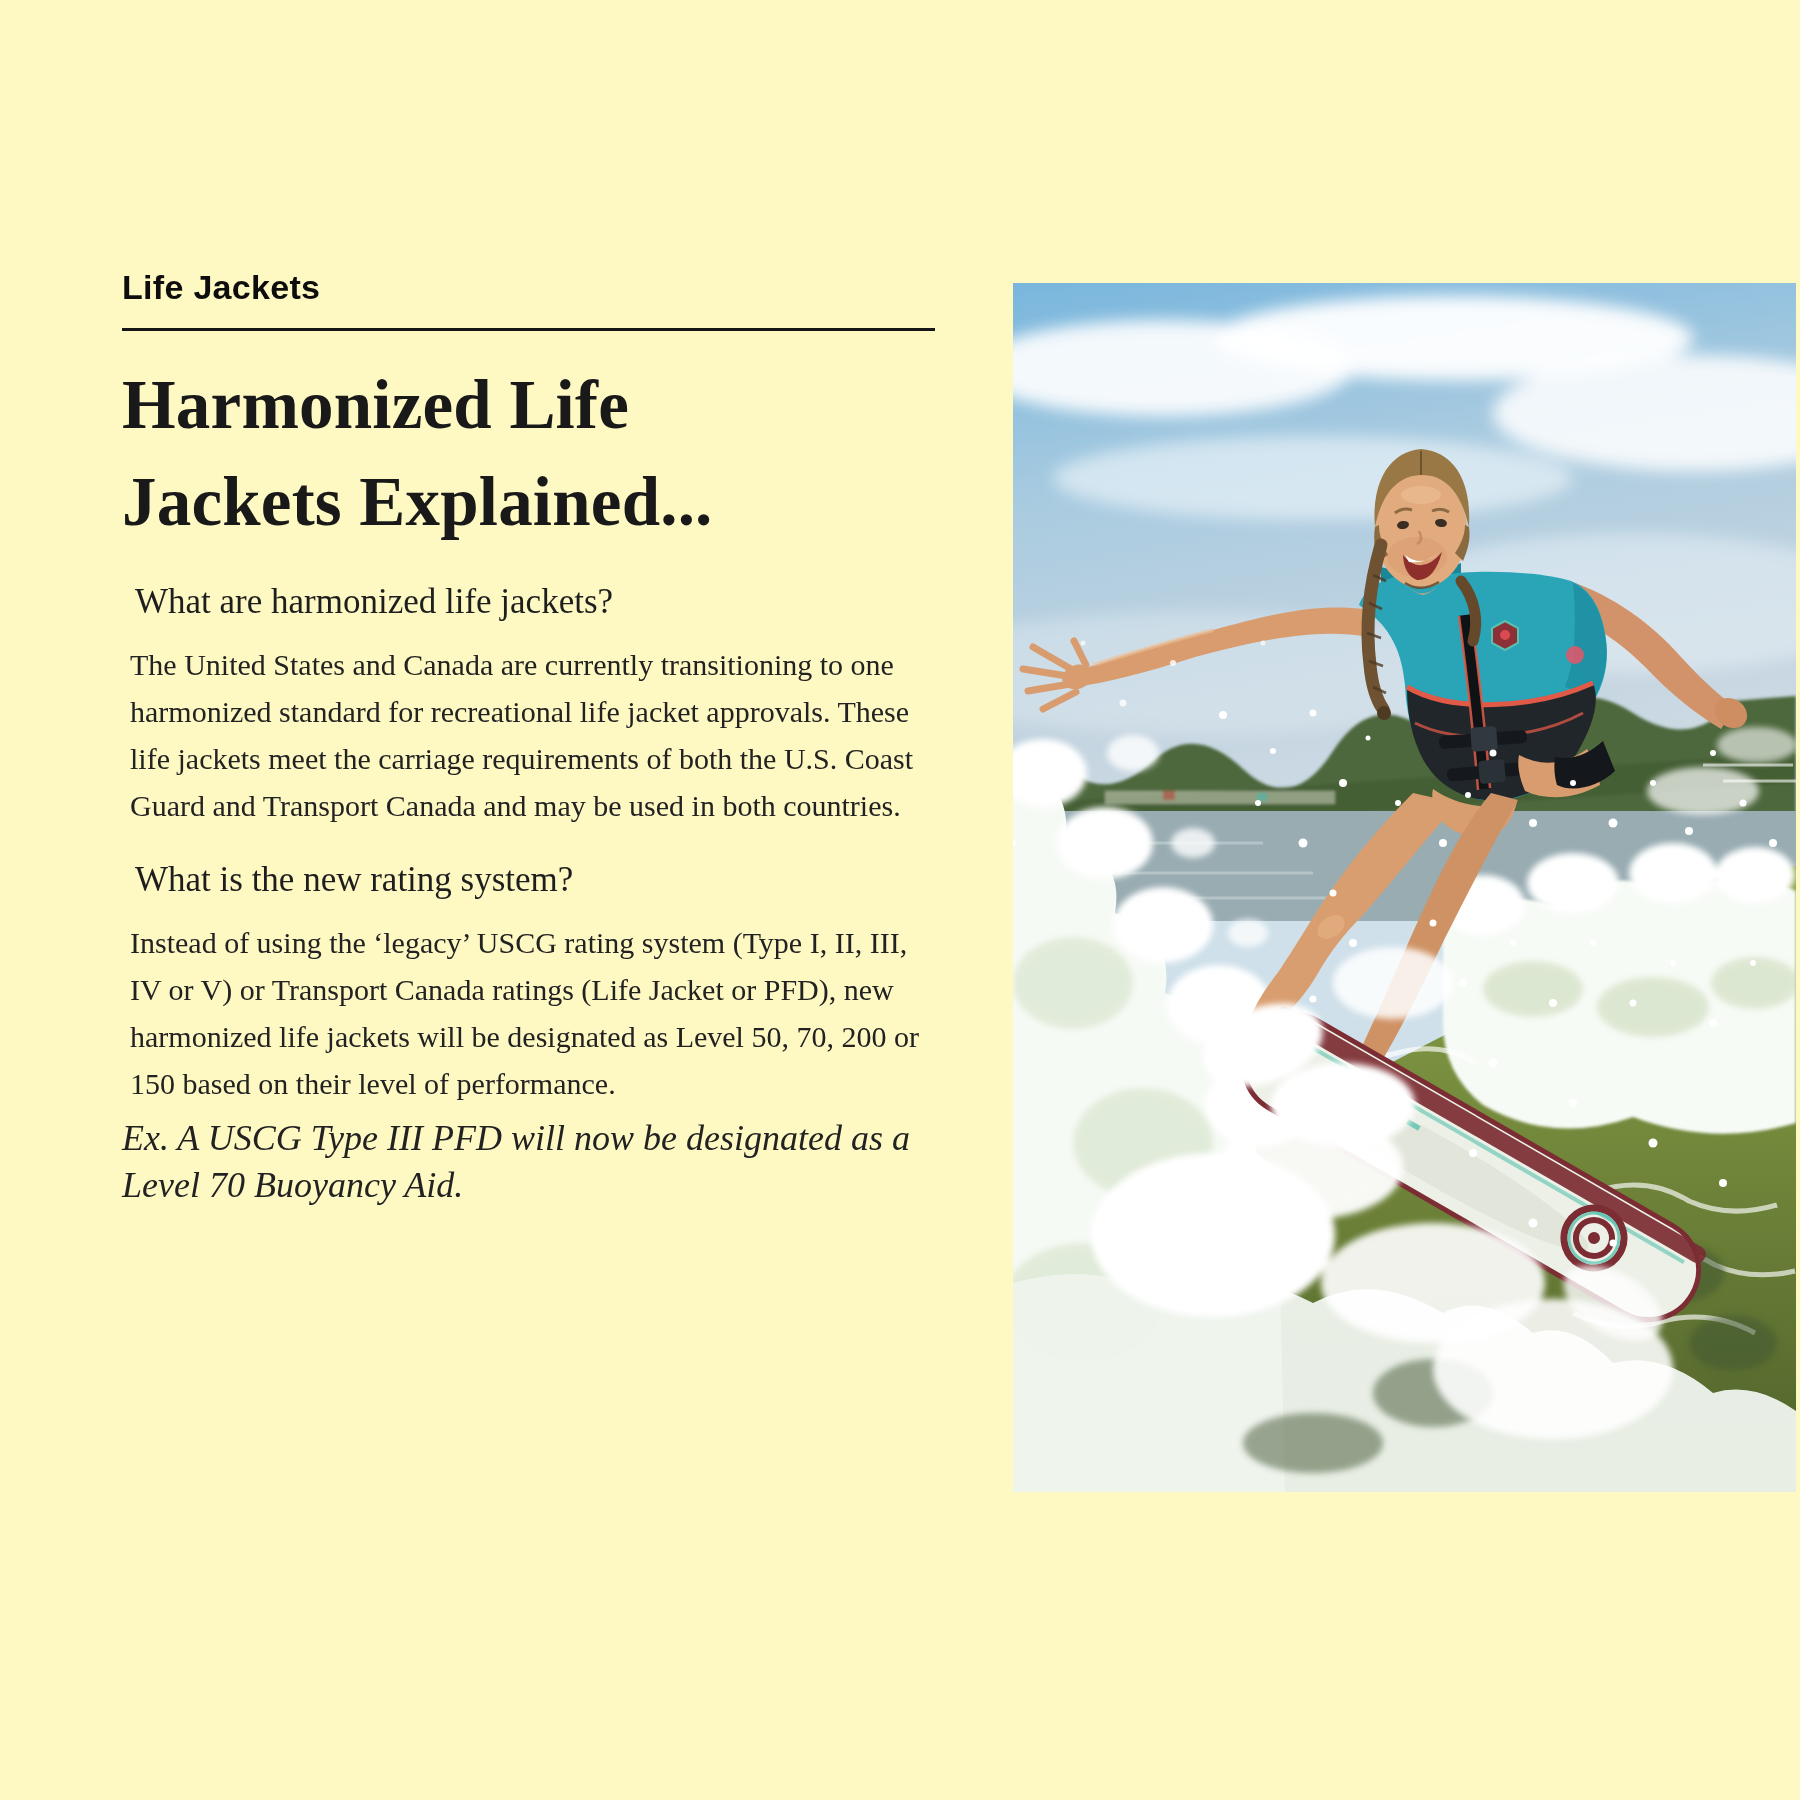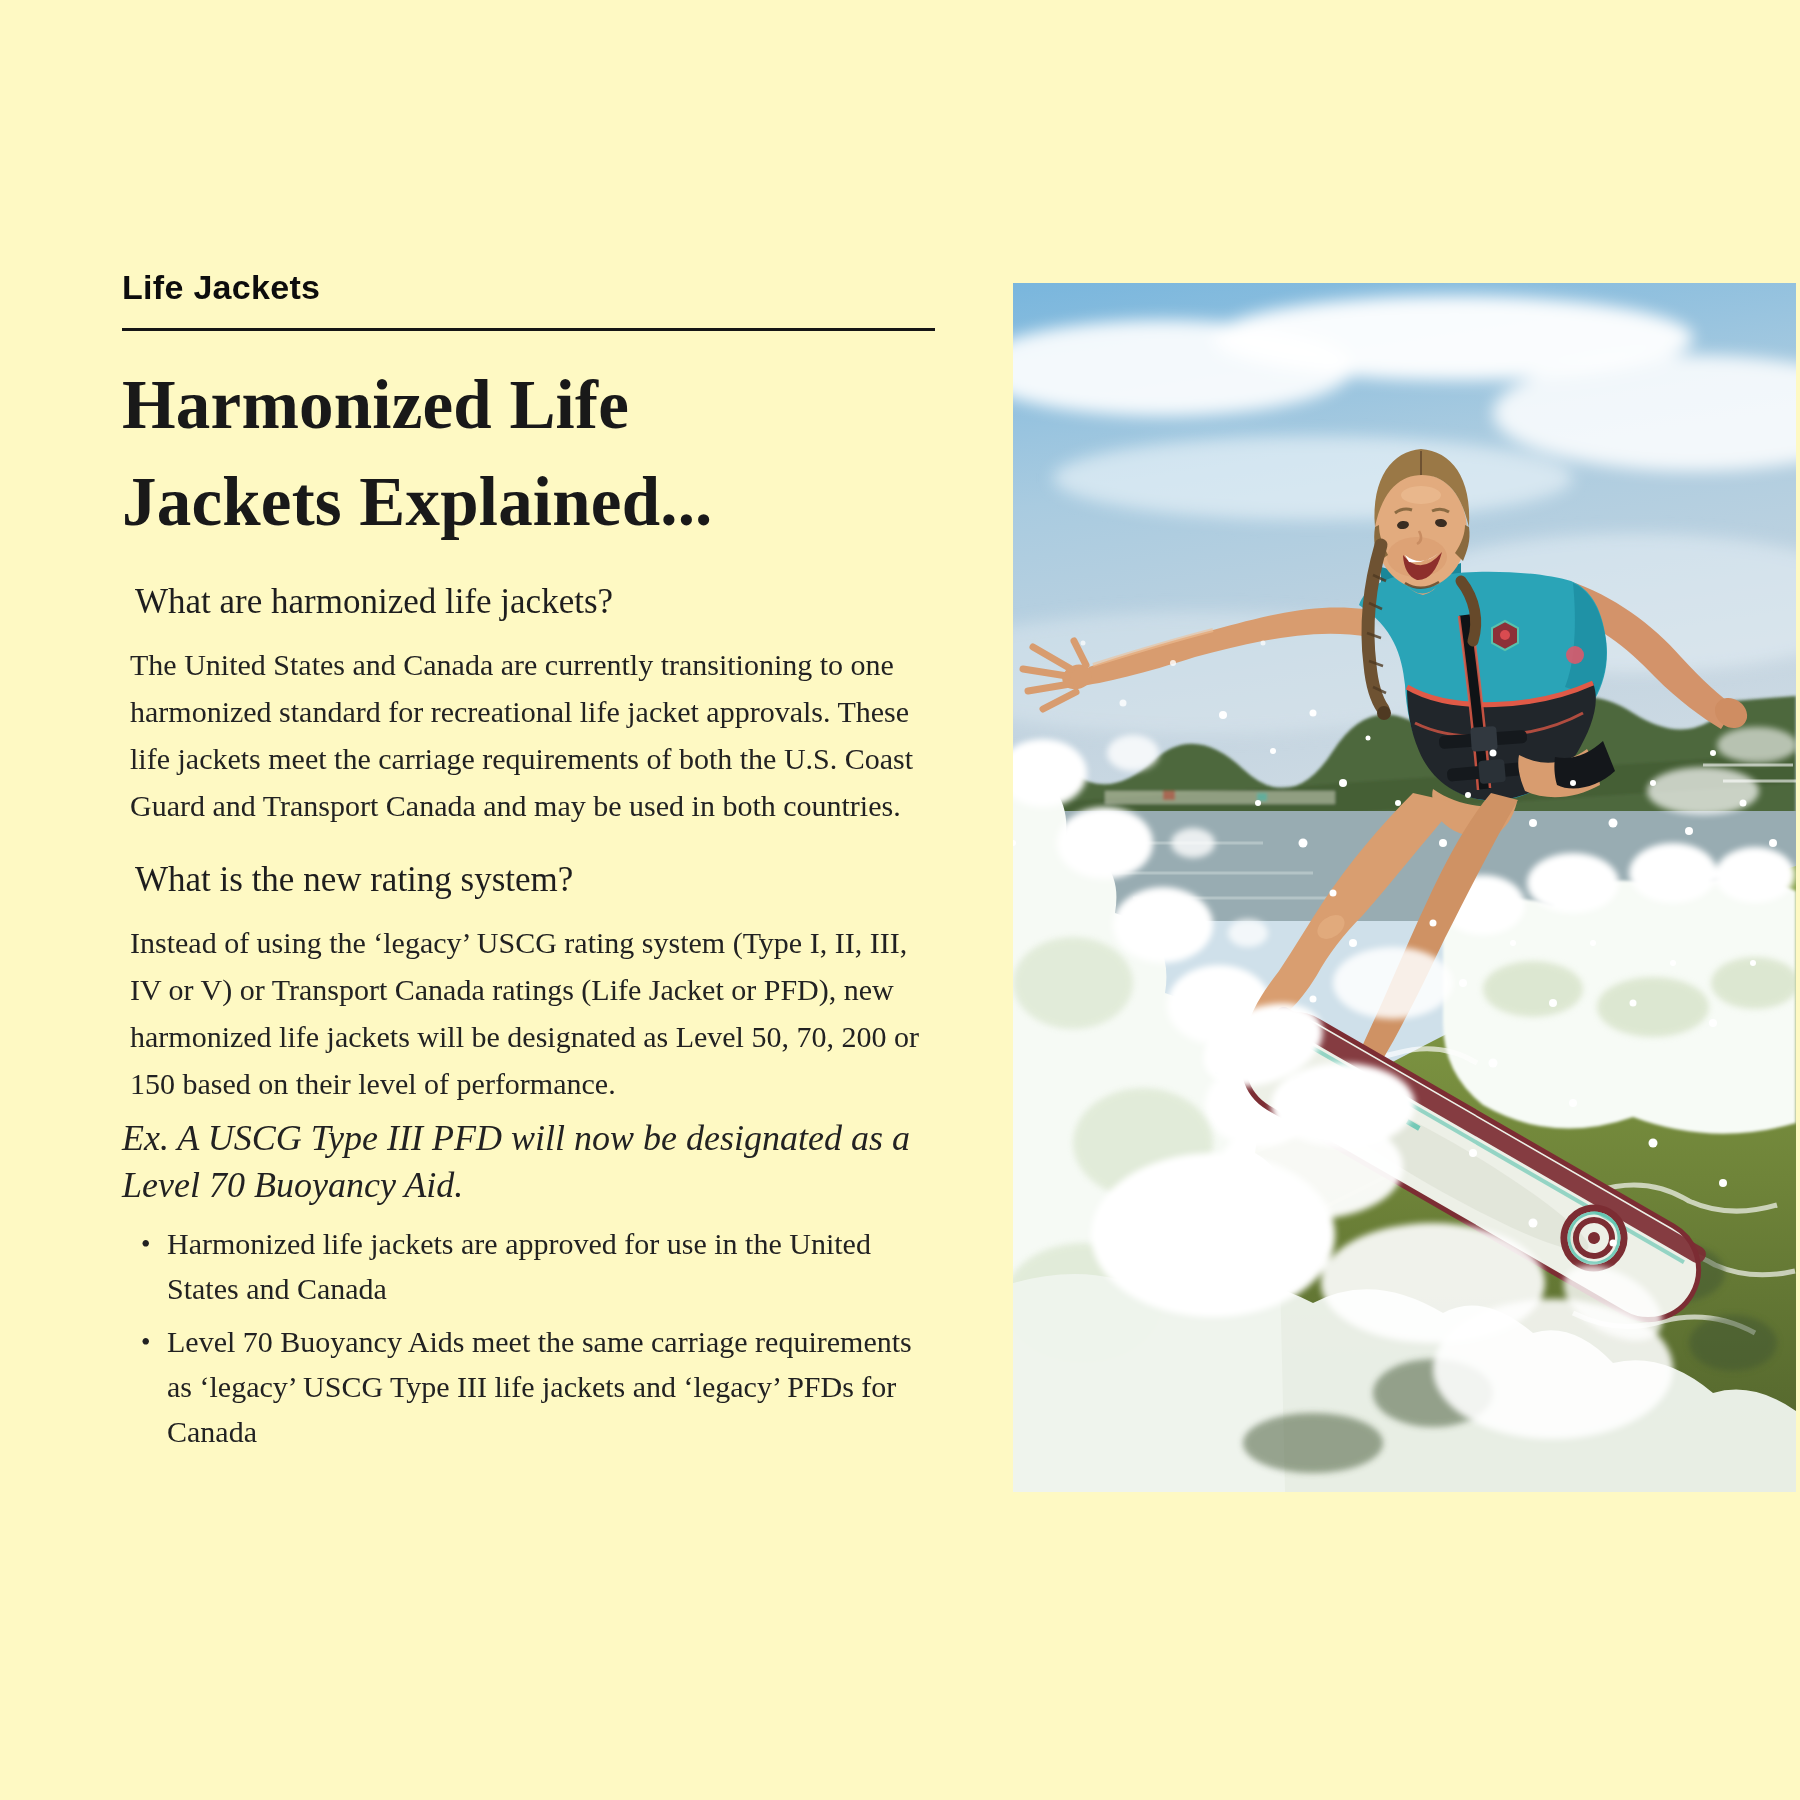--- a/index.html
+++ b/index.html
@@ -39,24 +39,20 @@
       <p class="body">The United States and Canada are currently transitioning to one harmonized standard for recreational life jacket approvals. These life jackets meet the carriage requirements of both the U.S. Coast Guard and Transport Canada and may be used in both countries.</p>
     </section>
 
     <section class="sec2">
       <h2 class="sec">What is the new rating system?</h2>
       <p class="body">Instead of using the ‘legacy’ USCG rating system (Type I, II, III, IV or V) or Transport Canada ratings (Life Jacket or PFD), new harmonized life jackets will be designated as Level 50, 70, 200 or 150 based on their level of performance.</p>
       <p class="example">Ex. A USCG Type III PFD will now be designated as a Level 70 Buoyancy Aid.</p>
     </section>
 
     <section class="sec3">
-      <ul class="bullets">
-        <li>Harmonized life jackets are approved for use in the United States and Canada</li>
-        <li>Level 70 Buoyancy Aids meet the same carriage requirements as ‘legacy’ USCG Type III life jackets and ‘legacy’ PFDs for Canada</li>
-      </ul>
     </section>
   </div>
 
   <div class="photo" role="img" aria-label="Smiling young woman with braided hair wakesurfing on a lake, arms outstretched, wearing a teal and black life jacket with red trim, riding a white board with dark red rails and spiral logo amid heavy white spray">
     <svg width="783" height="1209" viewBox="0 0 783 1209" xmlns="http://www.w3.org/2000/svg">
       <defs>
         <linearGradient id="sky" x1="0" y1="0" x2="0.2" y2="1">
           <stop offset="0" stop-color="#79b6dd"></stop>
           <stop offset="0.35" stop-color="#a9cbe0"></stop>
           <stop offset="0.7" stop-color="#c3d4e0"></stop>

